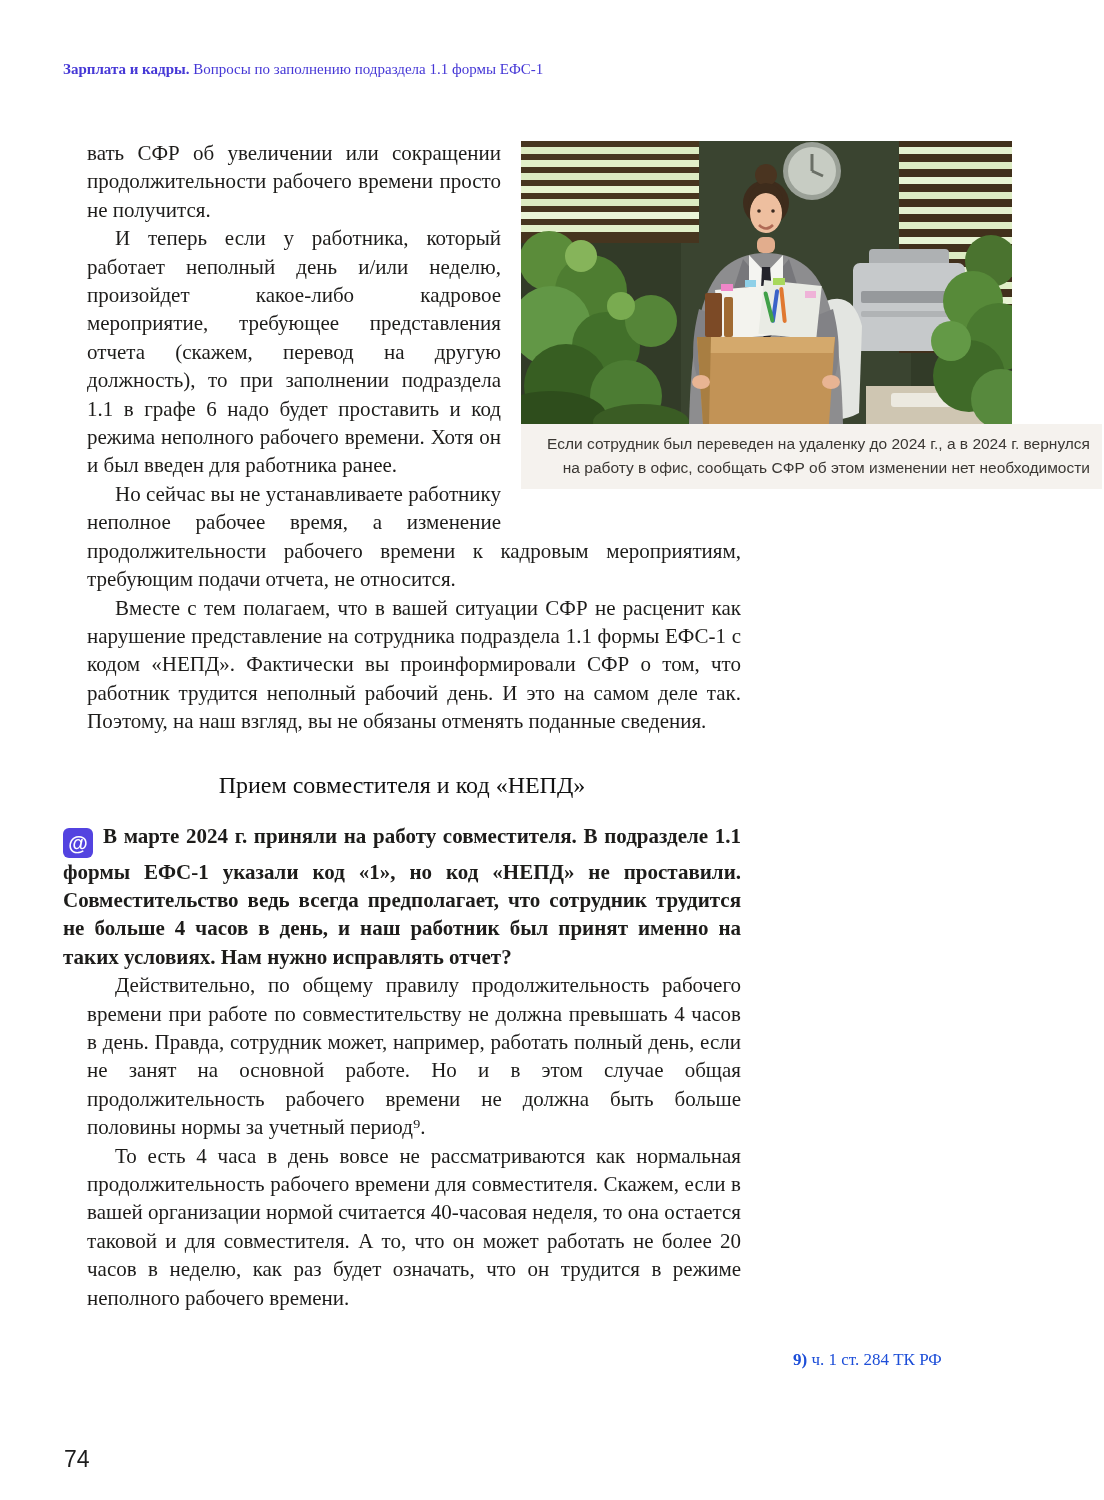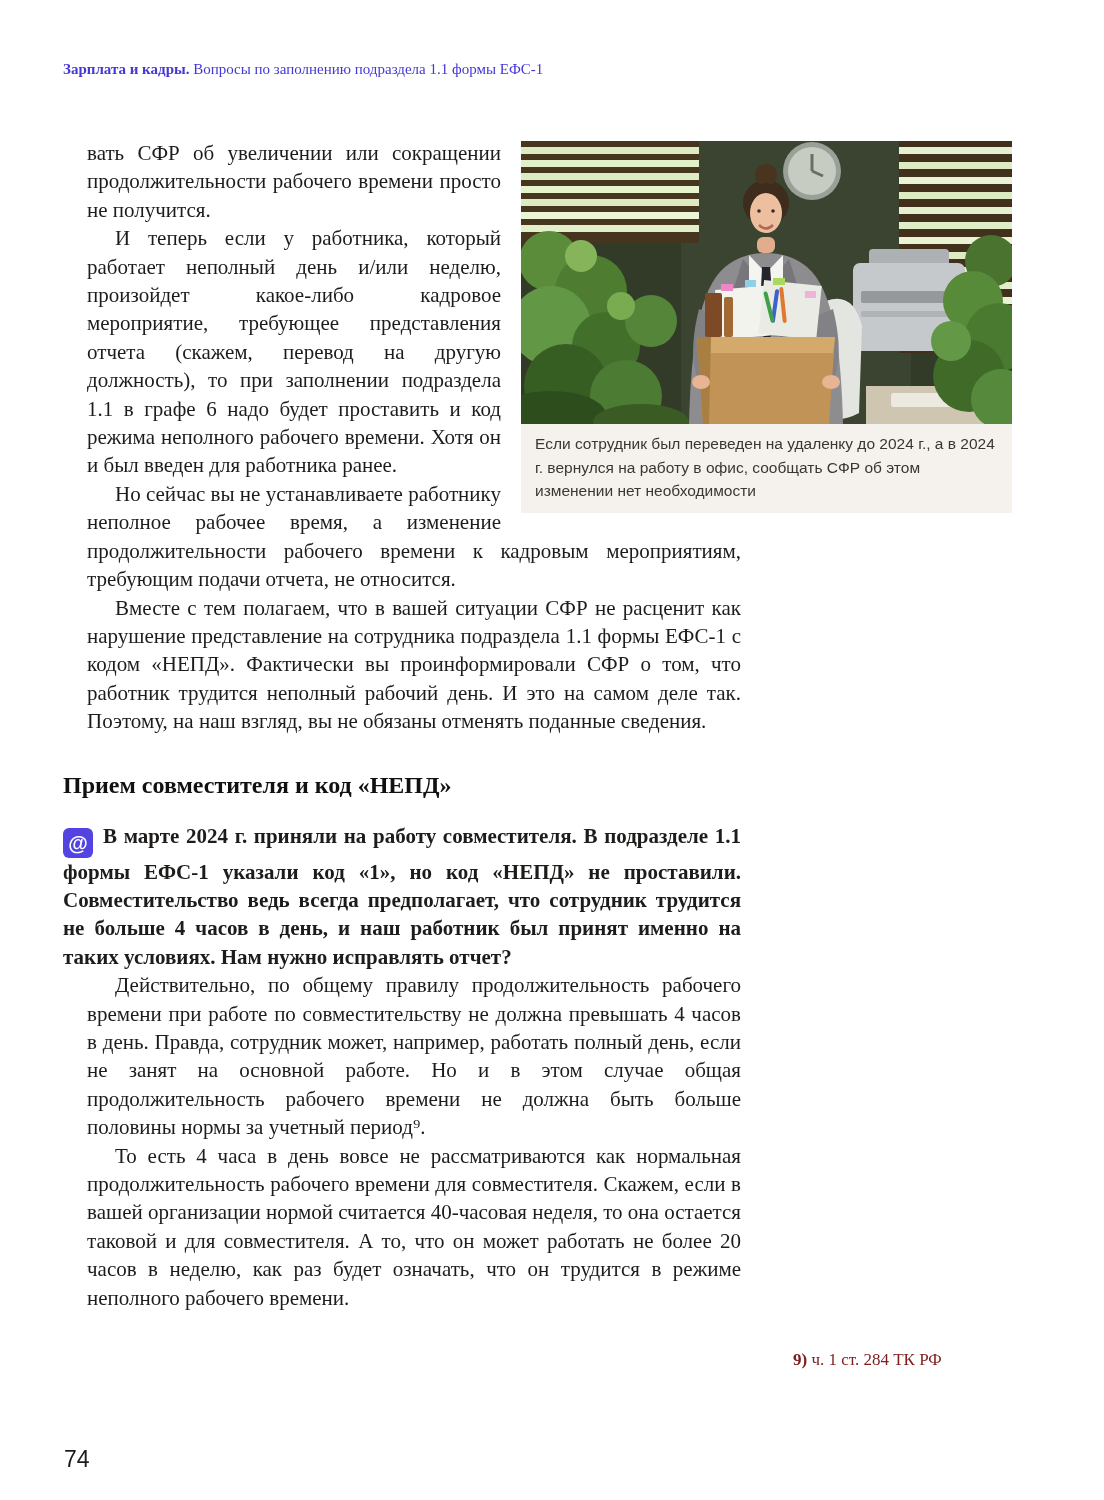--- a/index.html
+++ b/index.html
@@ -36,27 +36,28 @@
     position:absolute;
     left:521px; top:141px;
     width:491px;
   }
   .photo{
     width:491px; height:283px;
     display:block;
     line-height:0;
   }
   .photo-caption{
-    width:491px;
+    width:581px;
     background:var(--caption-bg);
     color:#3a3733;
     font-family:"Liberation Sans","DejaVu Sans",sans-serif;
     font-size:15.5px;
     line-height:23.5px;
     padding:8px 12px 10px 14px;
+    text-align:right;
   }
 
   
   .main-col{
     position:absolute;
     left:63px; top:139px;
     width:678px;
     font-size:21px;
     line-height:28.4px;
     text-align:justify;
@@ -65,23 +66,23 @@
     float:right;
     width:240px;
     height:378px;
   }
   .body-p{ text-indent:28px;margin-left:24px; }
   .body-p.no-indent{ text-indent:0; }
 
   .section-heading{
     font-size:24px;
     line-height:30px;
-    font-weight:bold;
+    font-weight:normal;
     color:#111111;
-    text-align:left;
+    text-align:center;
     margin-top:34px;
     margin-bottom:22px;
   }
 
   .question{
     font-weight:bold;
     text-indent:0;
     margin-top:12px;
   }
   .at-icon{
@@ -100,21 +101,21 @@
     vertical-align:-7px;
   }
 
   
   .footnote{
     position:absolute;
     left:793px; top:1349px;
     width:260px;
     font-size:17px;
     line-height:22px;
-    color:#7f1d1d;
+    color:#1d4ed8;
     text-align:left;
   }
   .footnote .marker{font-weight:bold;}
 
   
   .page-number{
     position:absolute;
     left:64px; top:1428px;
     font-family:"Liberation Sans","DejaVu Sans",sans-serif;
     font-size:23px;

